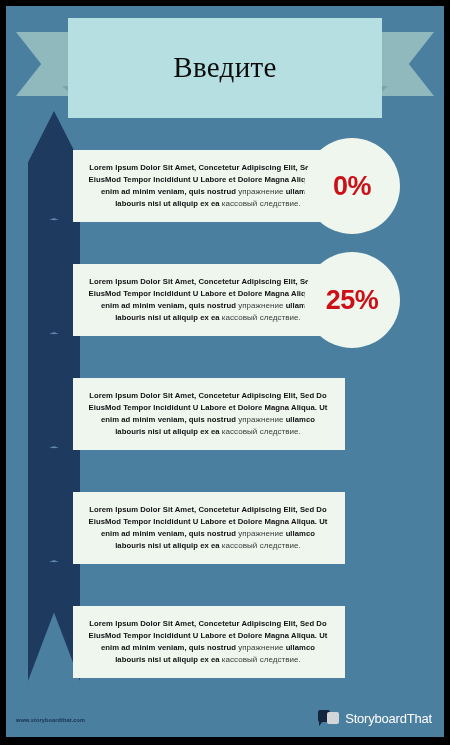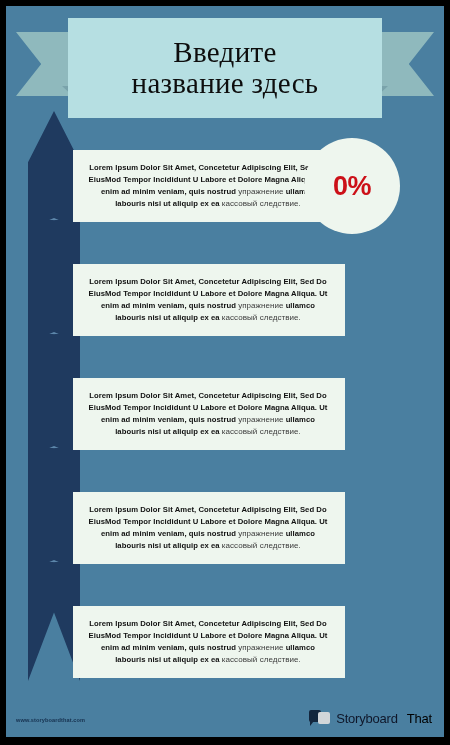--- a/index.html
+++ b/index.html
@@ -223,37 +223,36 @@
   }
   .bubble.light {
     left: 9px; top: 3px;
     width: 12px; height: 12px;
     background: #d2d6d9;
   }
   .logo-text {
     font-size: 13px;
     letter-spacing: -0.2px;
   }
-  .logo-text .sb { color: #0f172a; }
-  .logo-text .that { color: #000000; margin-left: 9px; }
+  .logo-text .sb { color: #ffffff; }
+  .logo-text .that { color: #ffffff; }
 </style>
 </head>
 <body>
 
 <div id="poster">
   <div id="poster-inner">
 
     <div id="ribbon">
       <div class="ribbon-tail left"></div>
       <div class="ribbon-tail right"></div>
       <div class="ribbon-shadow left"></div>
       <div class="ribbon-shadow right"></div>
       <div id="ribbon-plate">
         <div class="title-line">Введите</div>
-        <div class="title-line">название здесь</div>
       </div>
     </div>
 
     <div id="arrow"></div>
     <div class="chevron" style="top:212px">
         <div class="chev-shape"></div>
       </div>
     <div class="chevron" style="top:326px">
         <div class="chev-shape"></div>
       </div>
@@ -279,20 +278,23 @@
     </div>
 
     <div class="row" style="top:242px">
       <div class="bar">
         <div class="bar-text">
           <span>Lorem Ipsum Dolor Sit Amet, Concetetur Adipiscing Elit, Sed Do EiusMod Tempor Incididunt U Labore et Dolore Magna Aliqua. Ut enim ad minim veniam, quis nostrud</span>
           <span class="ru">упражнение</span>
           <span>ullamco labouris nisi ut aliquip ex ea</span>
           <span class="ru">кассовый следствие.</span>
         </div>
+      </div>
+      <div class="circle">
+        <span class="pct">25%</span>
       </div>
     </div>
 
     <div class="row" style="top:356px">
       <div class="bar">
         <div class="bar-text">
           <span>Lorem Ipsum Dolor Sit Amet, Concetetur Adipiscing Elit, Sed Do EiusMod Tempor Incididunt U Labore et Dolore Magna Aliqua. Ut enim ad minim veniam, quis nostrud</span>
           <span class="ru">упражнение</span>
           <span>ullamco labouris nisi ut aliquip ex ea</span>
           <span class="ru">кассовый следствие.</span>

